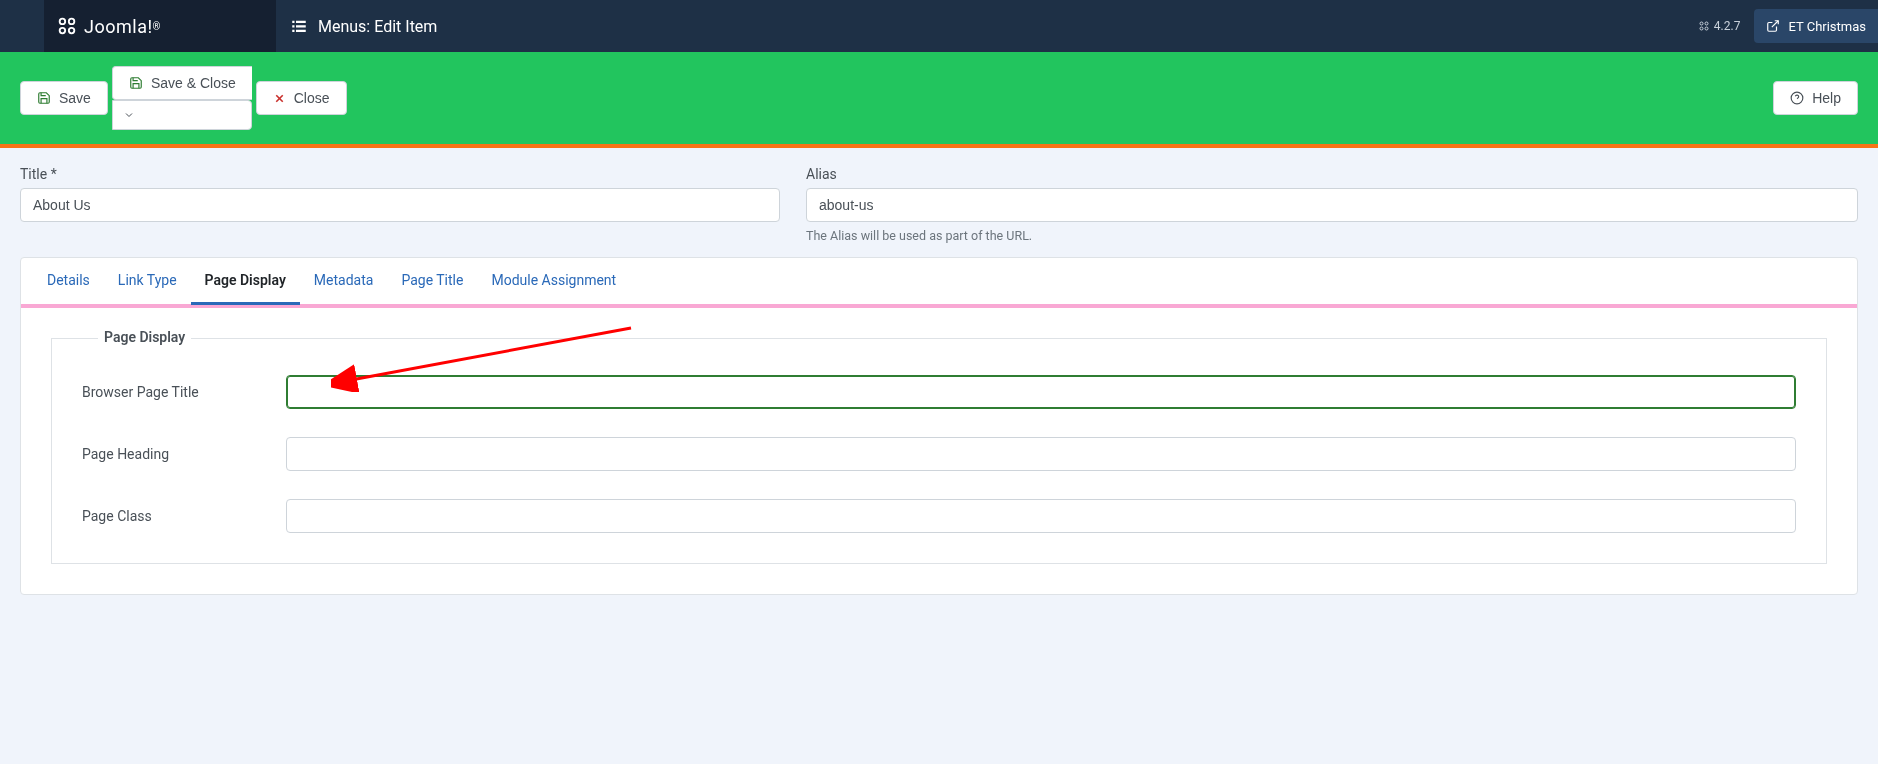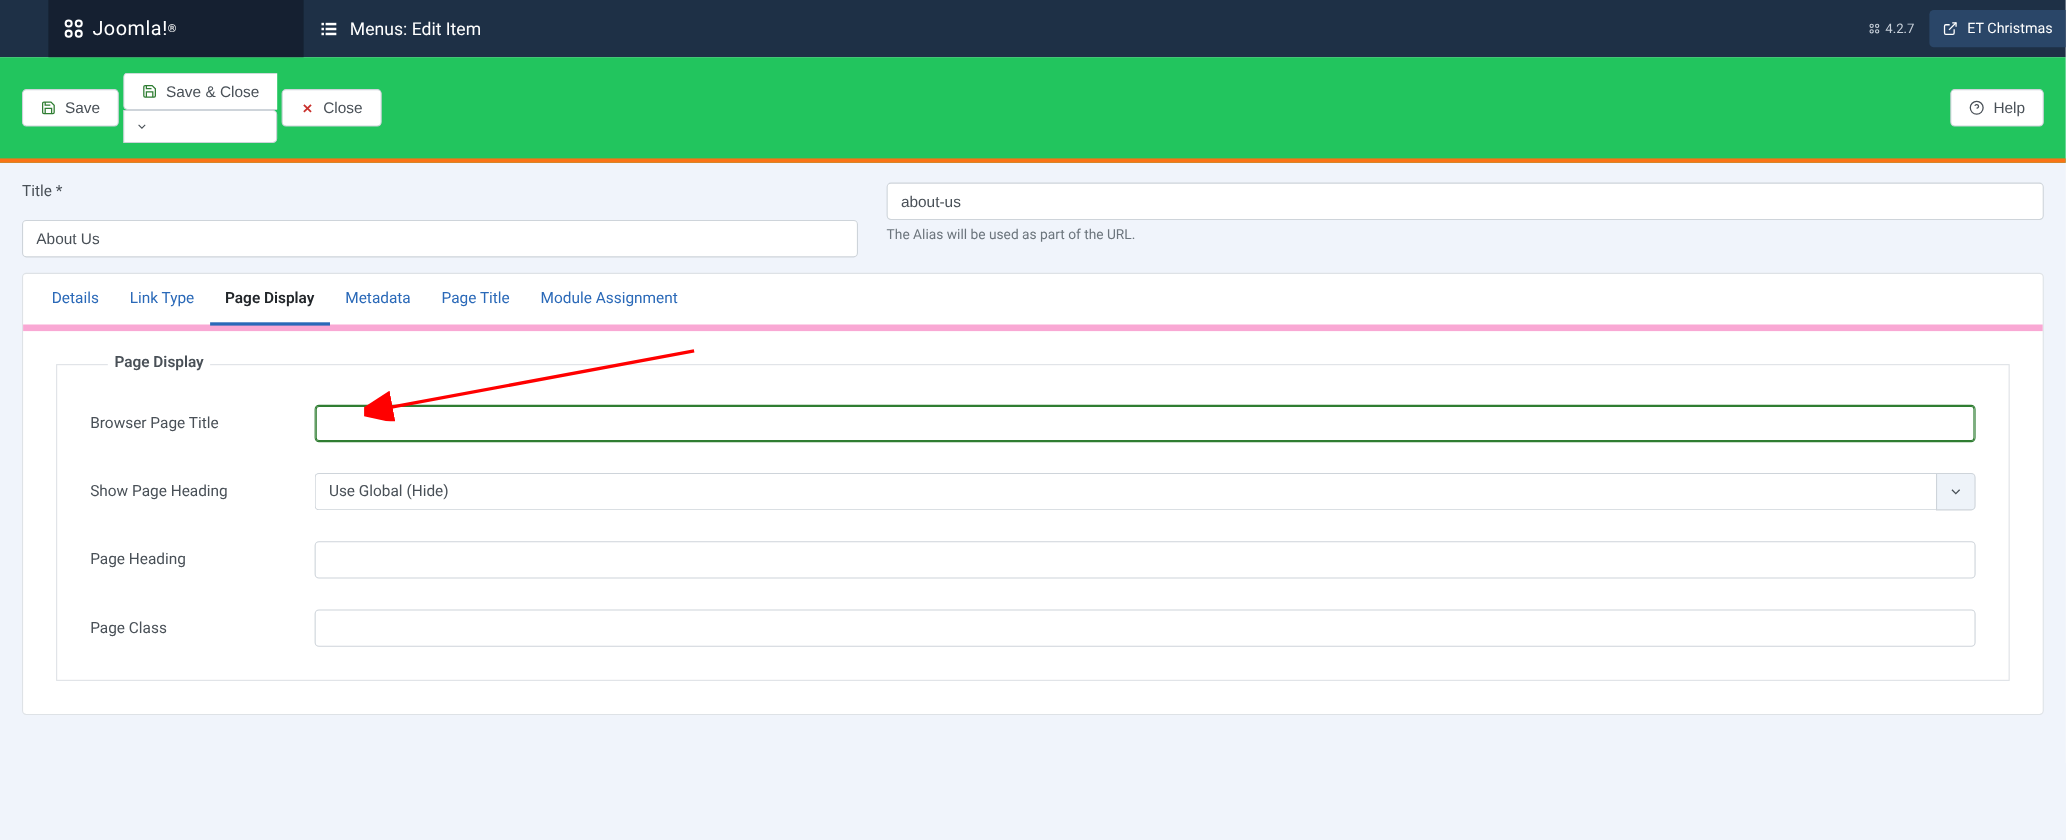--- a/index.html
+++ b/index.html
@@ -89,21 +89,21 @@
 
   
   .form-area { padding: 18px 20px 14px; }
   .form-row { display: flex; gap: 26px; }
   .field-group.title-group { flex: 0 0 760px; }
   .field-group.alias-group { flex: 1; }
   .field-label {
     display: block;
     font-size: 14px;
     color: #495057;
-    margin-bottom: 18px;
+    margin-bottom: 6px;
   }
   .text-input {
     width: 100%;
     border: 1px solid #ced4da;
     border-radius: 4px;
     padding: 8px 12px;
     font-size: 14px;
     color: #495057;
     background: #fff;
   }
@@ -115,21 +115,21 @@
 
   
   .tabs-container {
     background: #fff;
     margin: 0 20px 20px;
     border: 1px solid #dee2e6;
     border-radius: 4px;
   }
   .tabs {
     display: flex;
-    border-bottom: 6px solid #f9a8d4;
+    border-bottom: 4px solid #f9a8d4;
     padding: 0 12px;
   }
   .tab {
     padding: 14px 14px;
     color: #2a69b8;
     cursor: pointer;
     font-size: 14px;
   }
   .tab.active {
     color: #212529;
@@ -289,20 +289,21 @@
   </div>
 </div>
 
 <div class="form-area">
   <div class="form-row">
     <div class="field-group title-group">
       <label class="field-label">Title *</label>
       <input class="text-input" value="About Us" style="">
     </div>
     <div class="field-group alias-group">
+      <label class="field-label">Alias</label>
       <input class="text-input" value="about-us" style="">
       <div class="hint">The Alias will be used as part of the URL.</div>
     </div>
   </div>
 </div>
 
 <div class="tabs-container" style="position:relative;">
   <div class="tabs">
     <div class="tab">Details</div>
     <div class="tab">Link Type</div>
@@ -316,33 +317,20 @@
     <fieldset class="options">
       <div class="legend">Page Display</div>
 
       <div class="opt-row">
         <div class="opt-label">Browser Page Title</div>
         <div class="opt-field">
           <input class="text-input highlight" value="" style="">
         </div>
       </div>
 
-      <div class="opt-row">
-        <div class="opt-label">Show Page Heading</div>
-        <div class="opt-field">
-          <div class="select-wrap">
-            <div class="select-display">Use Global (Hide)</div>
-            <div class="select-caret">
-              <svg width="14" height="14" viewBox="0 0 24 24" fill="none" stroke="#495057" stroke-width="2">
-                  <polyline points="6 9 12 15 18 9"></polyline>
-                </svg>
-            </div>
-          </div>
-        </div>
-      </div>
 
       <div class="opt-row">
         <div class="opt-label">Page Heading</div>
         <div class="opt-field">
           <input class="text-input" value="" style="">
         </div>
       </div>
 
       <div class="opt-row">
         <div class="opt-label">Page Class</div>

